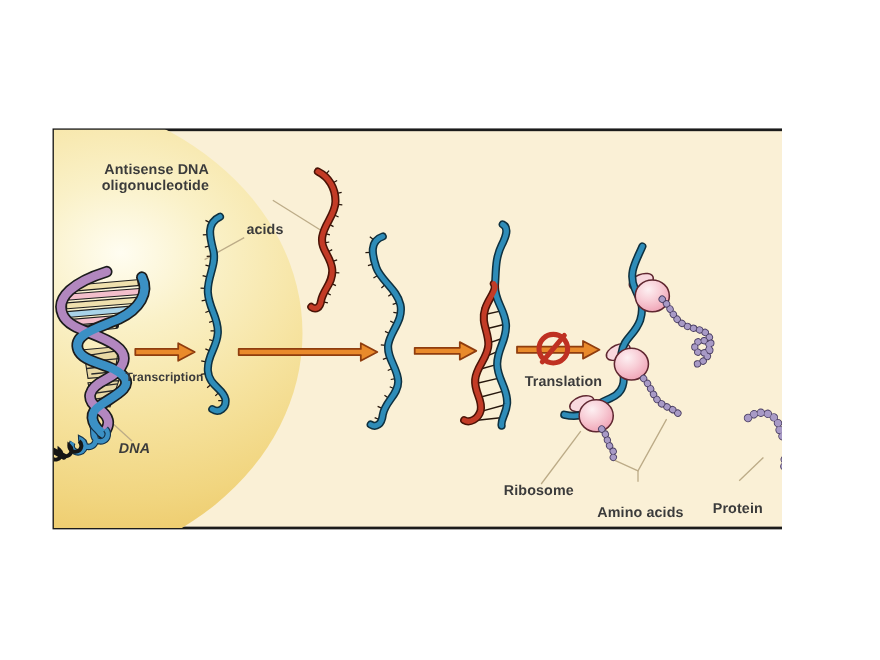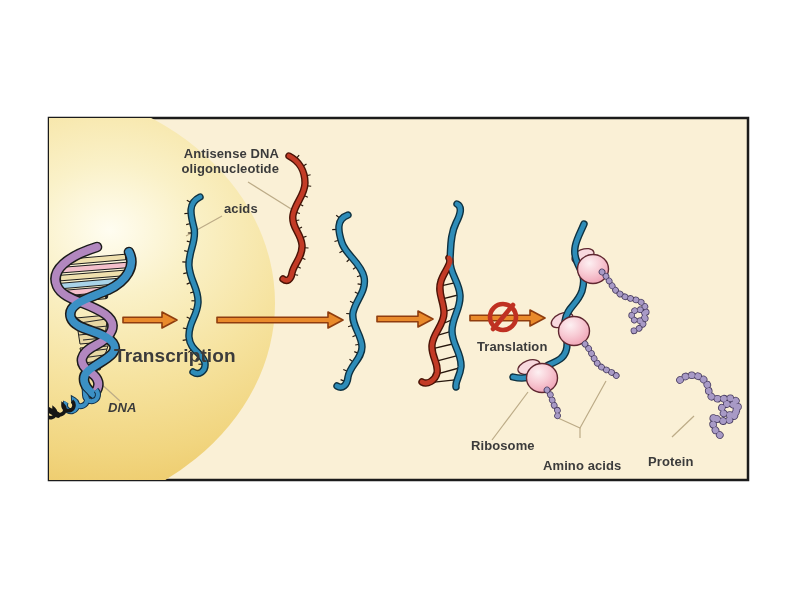--- a/index.html
+++ b/index.html
@@ -1,16 +1,16 @@
 <!DOCTYPE html>
 <html style="--panel_cream: #faf0d6; --panel_border: #1b1b1b; --nucleus_yellow: #f2d985; --mrna_blue: #2e8cb8; --antisense_red: #c33b26; --arrow_orange: #e98a2b; --prohibition_red: #bf3122; --ribosome_pink: #f5c3ce; --amino_purple: #a89ac6; --label_ink: #3b3b3b; --leader_tan: #bcab87;"><head>
 <meta charset="utf-8">
 <style>
   html,body{margin:0;padding:0;background:#ffffff;}
-  .stage{position:relative;width:800px;height:600px;background:#ffffff;overflow:hidden;
+  .stage{position:relative;width:711px;height:600px;background:#ffffff;overflow:hidden;
          font-family:"Liberation Sans", sans-serif;}
   svg{position:absolute;left:0;top:0;}
   .lbl{position:absolute;font-size:13px;font-weight:600;color:#3b3b3b;
        letter-spacing:.1px;white-space:nowrap;line-height:15px;}
   .lbl.right{text-align:right;}
   
   .strand-blue-o{fill:none;stroke:#0e3140;stroke-width:7.4;stroke-linecap:round;}
   .strand-blue  {fill:none;stroke:var(--mrna_blue);stroke-width:4.6;stroke-linecap:round;}
   .strand-red-o {fill:none;stroke:#4a1306;stroke-width:7.4;stroke-linecap:round;}
   .strand-red   {fill:none;stroke:var(--antisense_red);stroke-width:4.6;stroke-linecap:round;}
@@ -232,20 +232,20 @@
       <path class="prot-f" d="M 680,380 C 688,373 699,374 705,381 C 711,388 706,395 714,398 C 723,401 731,395 736,401 C 741,408 736,416 728,415 C 720,414 719,406 727,404 C 734,402 739,409 735,415 C 730,423 719,423 714,416 C 711,423 714,431 721,436"></path>
     </g>
   </g>
 </svg>
 
 <div class="lbl right" style="right:521px;top:146px;">
   <div>Antisense DNA</div>
   <div>oligonucleotide</div>
 </div>
 <div class="lbl" style="left:224px;top:201px;">acids</div>
-<div class="lbl" style="left:114px;top:348px;font-size:19px;">Transcription</div>
+<div class="lbl" style="left:114px;top:336px;font-size:11px;">Transcription</div>
 <div class="lbl" style="left:108px;top:400px;font-style:italic;">DNA</div>
 <div class="lbl" style="left:477px;top:339px;">Translation</div>
-<div class="lbl" style="left:471px;top:438px;">Ribosome</div>
+<div class="lbl" style="left:458px;top:438px;">Ribosome</div>
 <div class="lbl" style="left:543px;top:458px;">Amino acids</div>
 <div class="lbl" style="left:648px;top:454px;">Protein</div>
 
 </div>
 
 </body></html>

